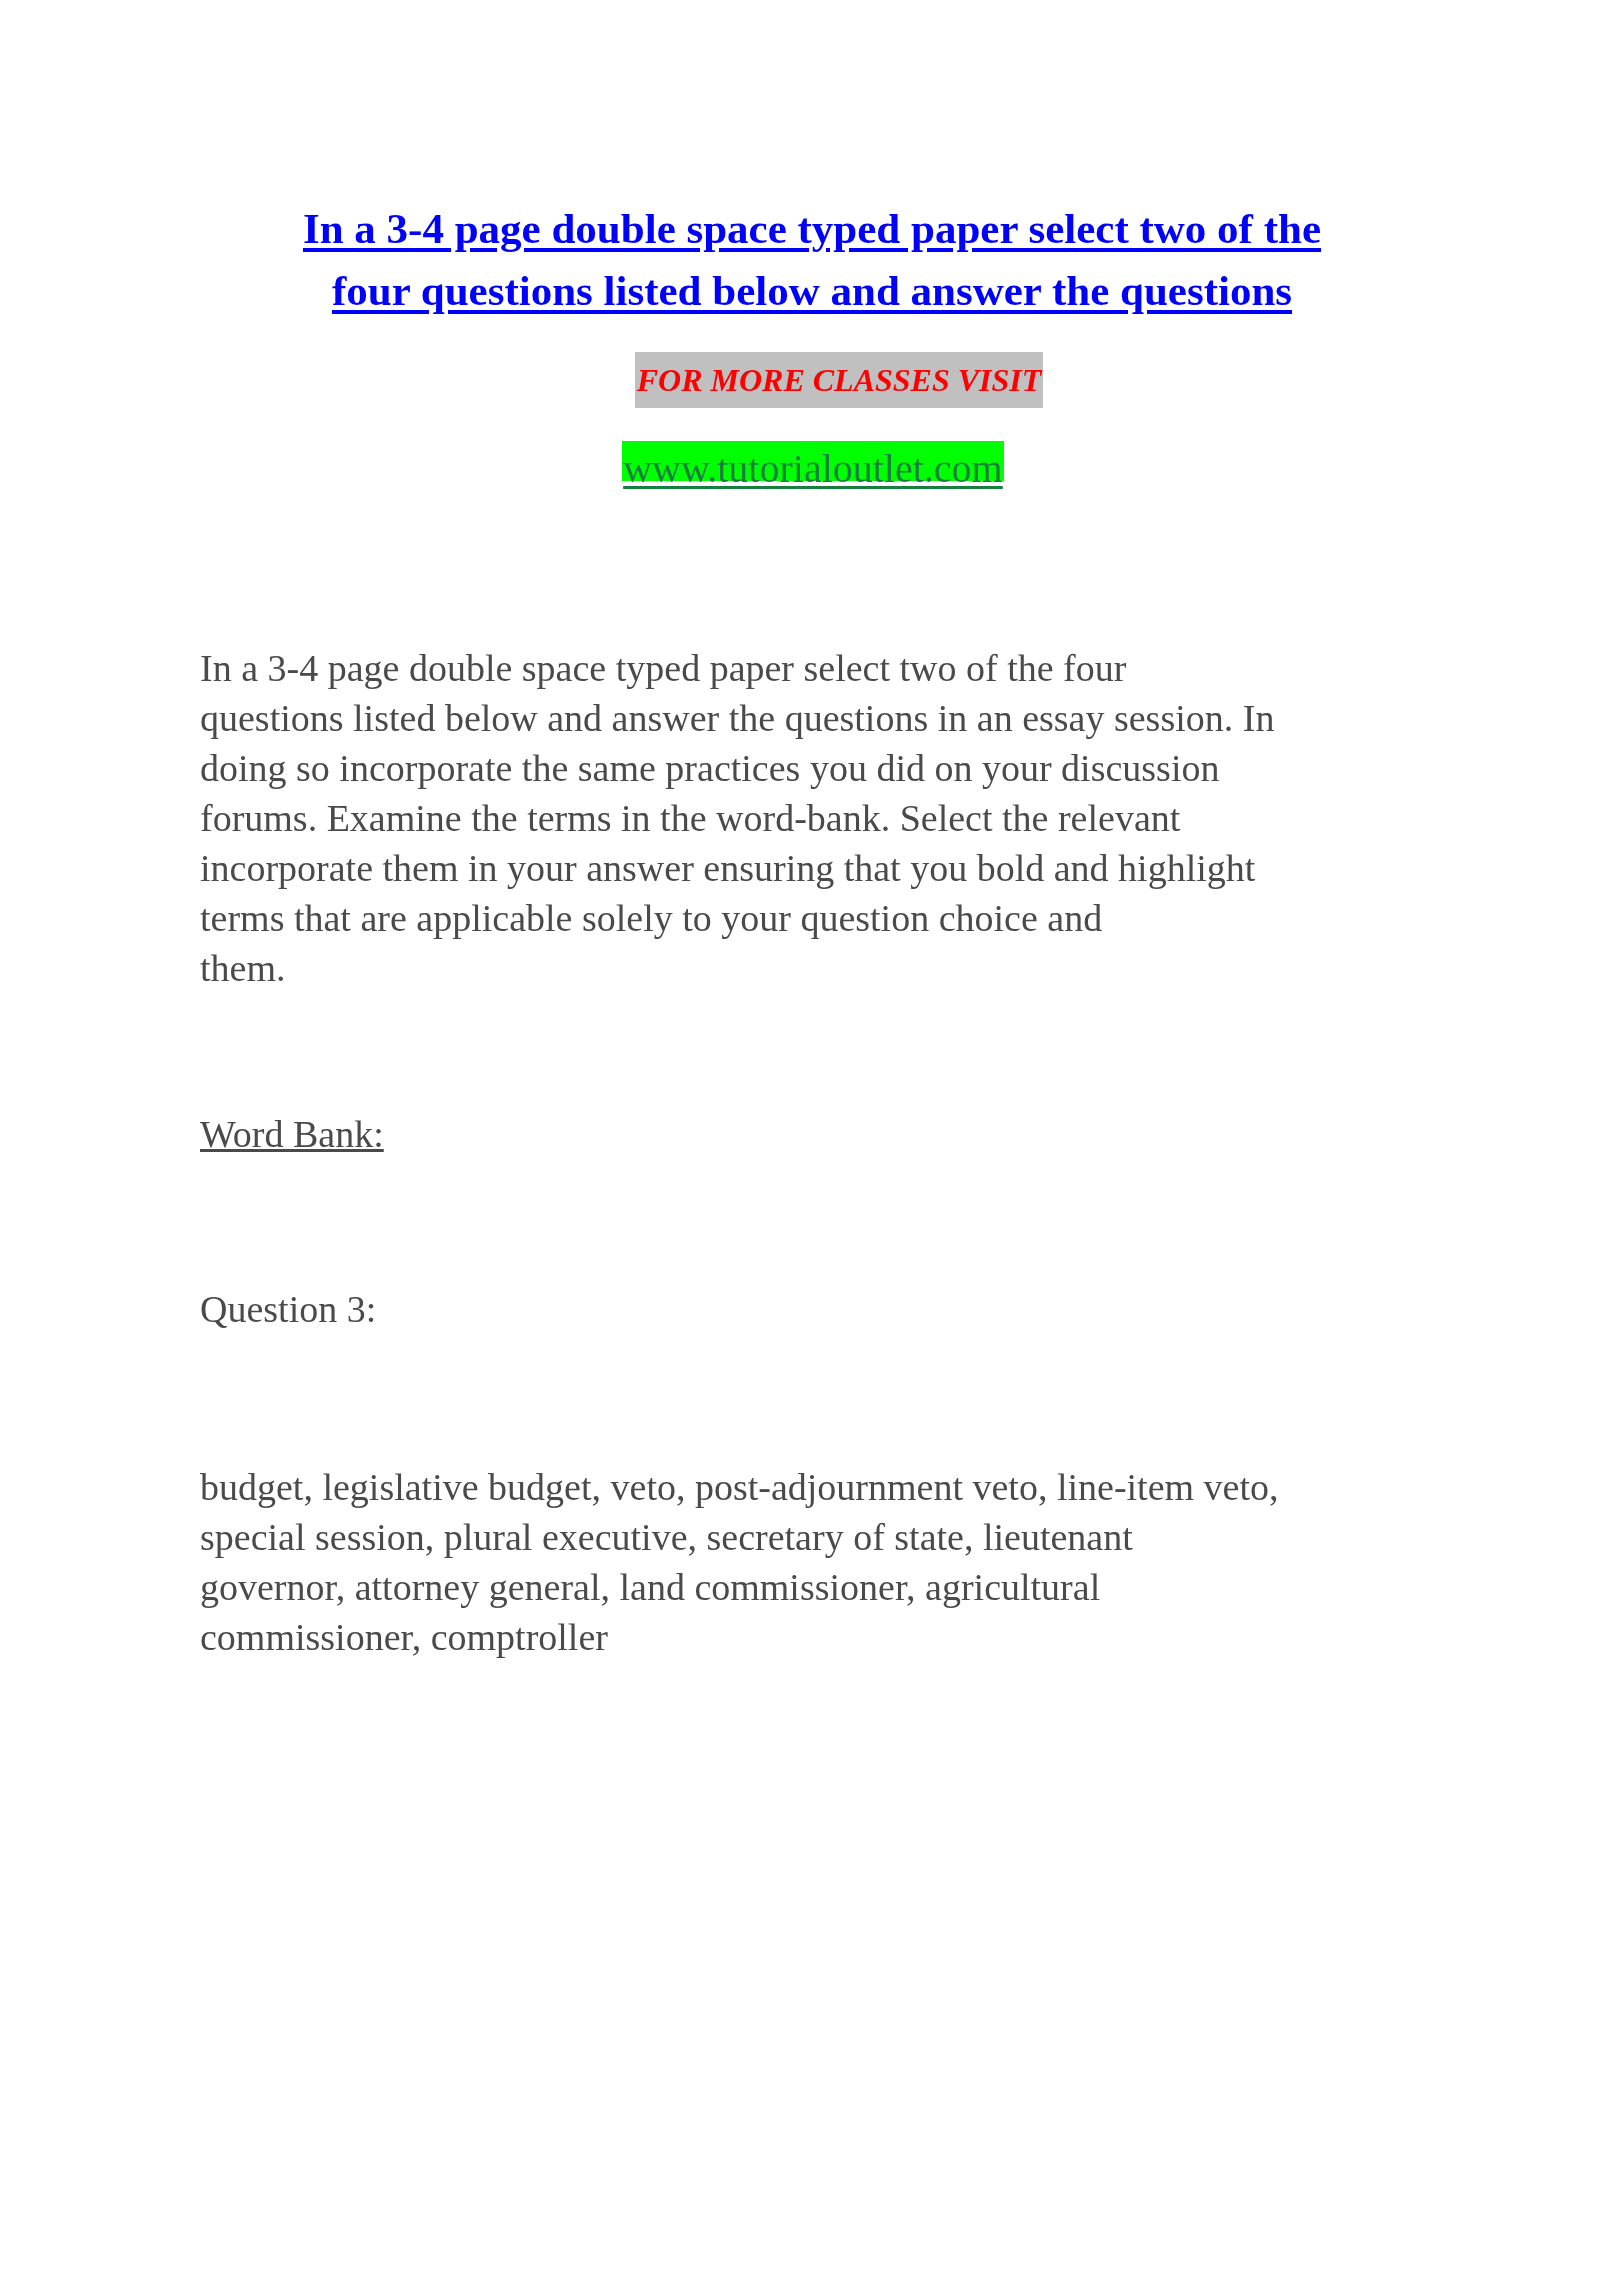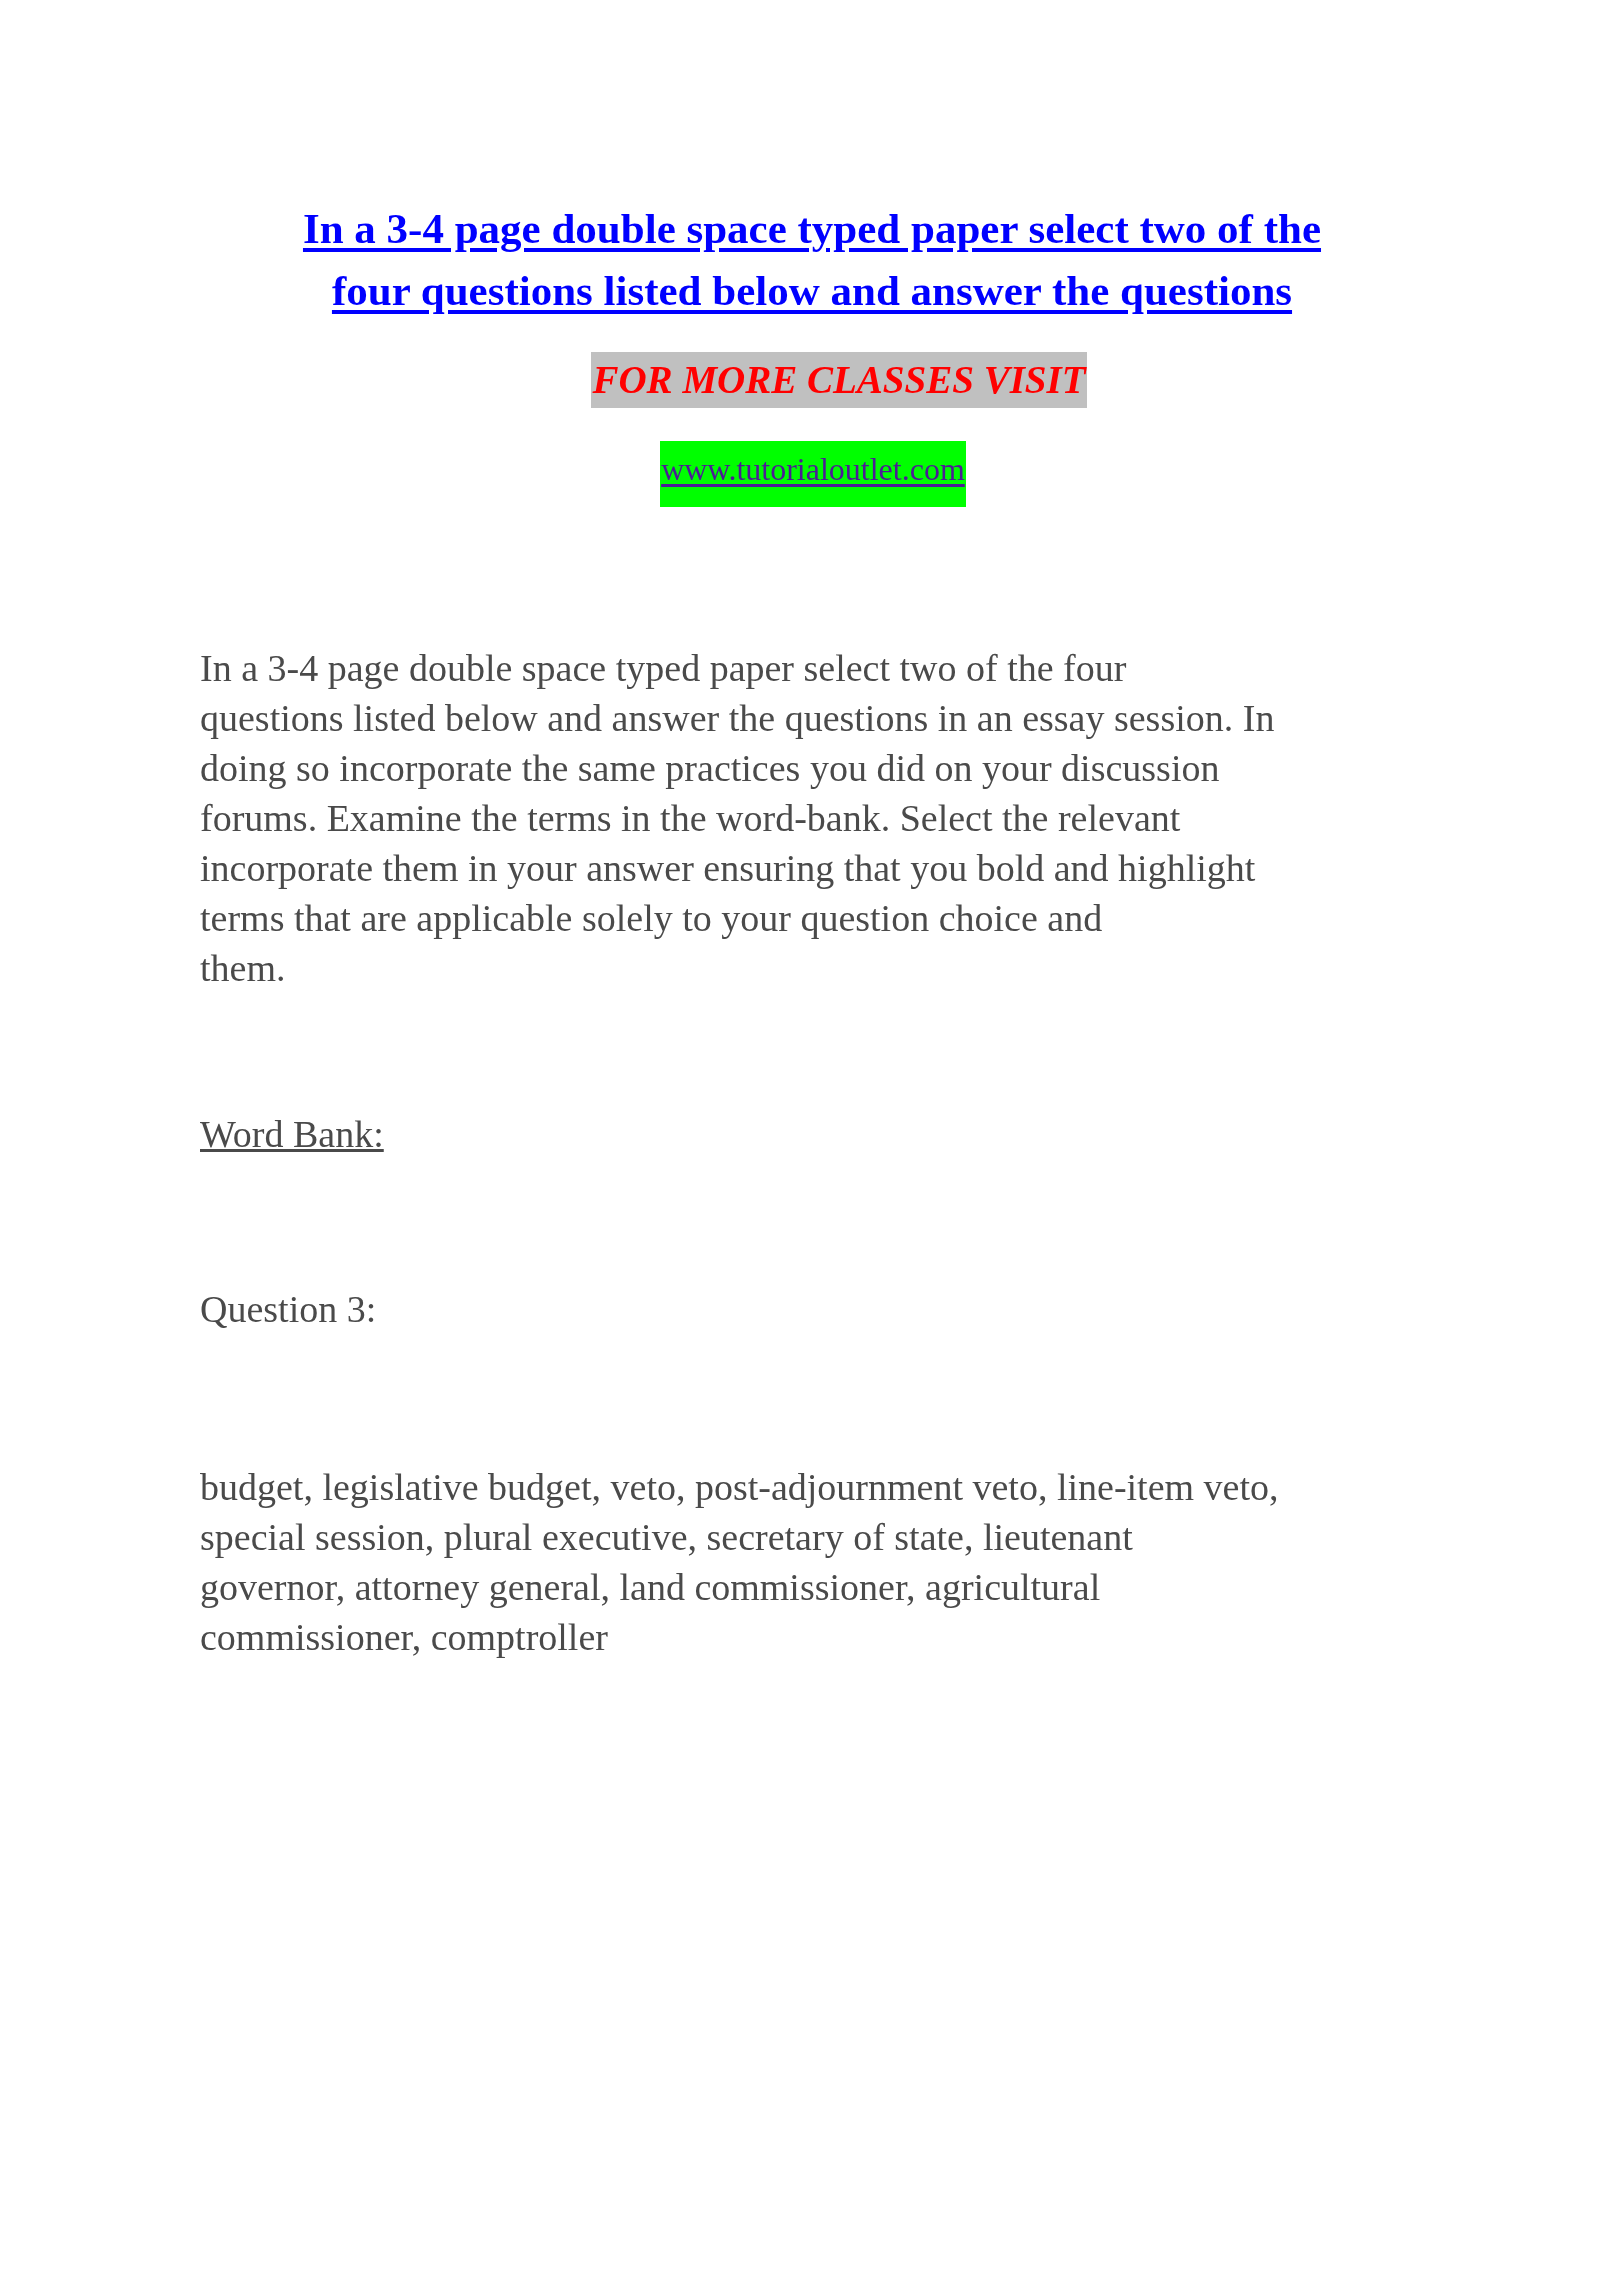--- a/index.html
+++ b/index.html
@@ -51,41 +51,41 @@
       width: 1616px;
       top: 352px;
       text-align: center;
     }
     .banner span {
       display: inline-block;
       background: #c0c0c0;
       color: #ff0000;
       font-weight: bold;
       font-style: italic;
-      font-size: 39px;
+      font-size: 32px;
       line-height: 56px;
       height: 56px;
       padding: 0 1.9px;
       white-space: nowrap;
       margin-left: 54px;
     }
     .site {
       position: absolute;
       left: 0;
       width: 1616px;
       top: 441px;
       text-align: center;
     }
     .site a {
       display: inline-block;
       background: #00ff00;
-      color: #4c1d95;
-      font-size: 32px;
+      color: #15803d;
+      font-size: 40px;
       line-height: 56px;
-      height: 66px;
+      height: 40px;
       text-decoration: underline;
       text-decoration-thickness: 2.9px;
       text-underline-offset: 3.8px;
       white-space: nowrap;
       padding: 0 1px;
       margin-left: 1.9px;
     }
     
     .body-block {
       position: absolute;

